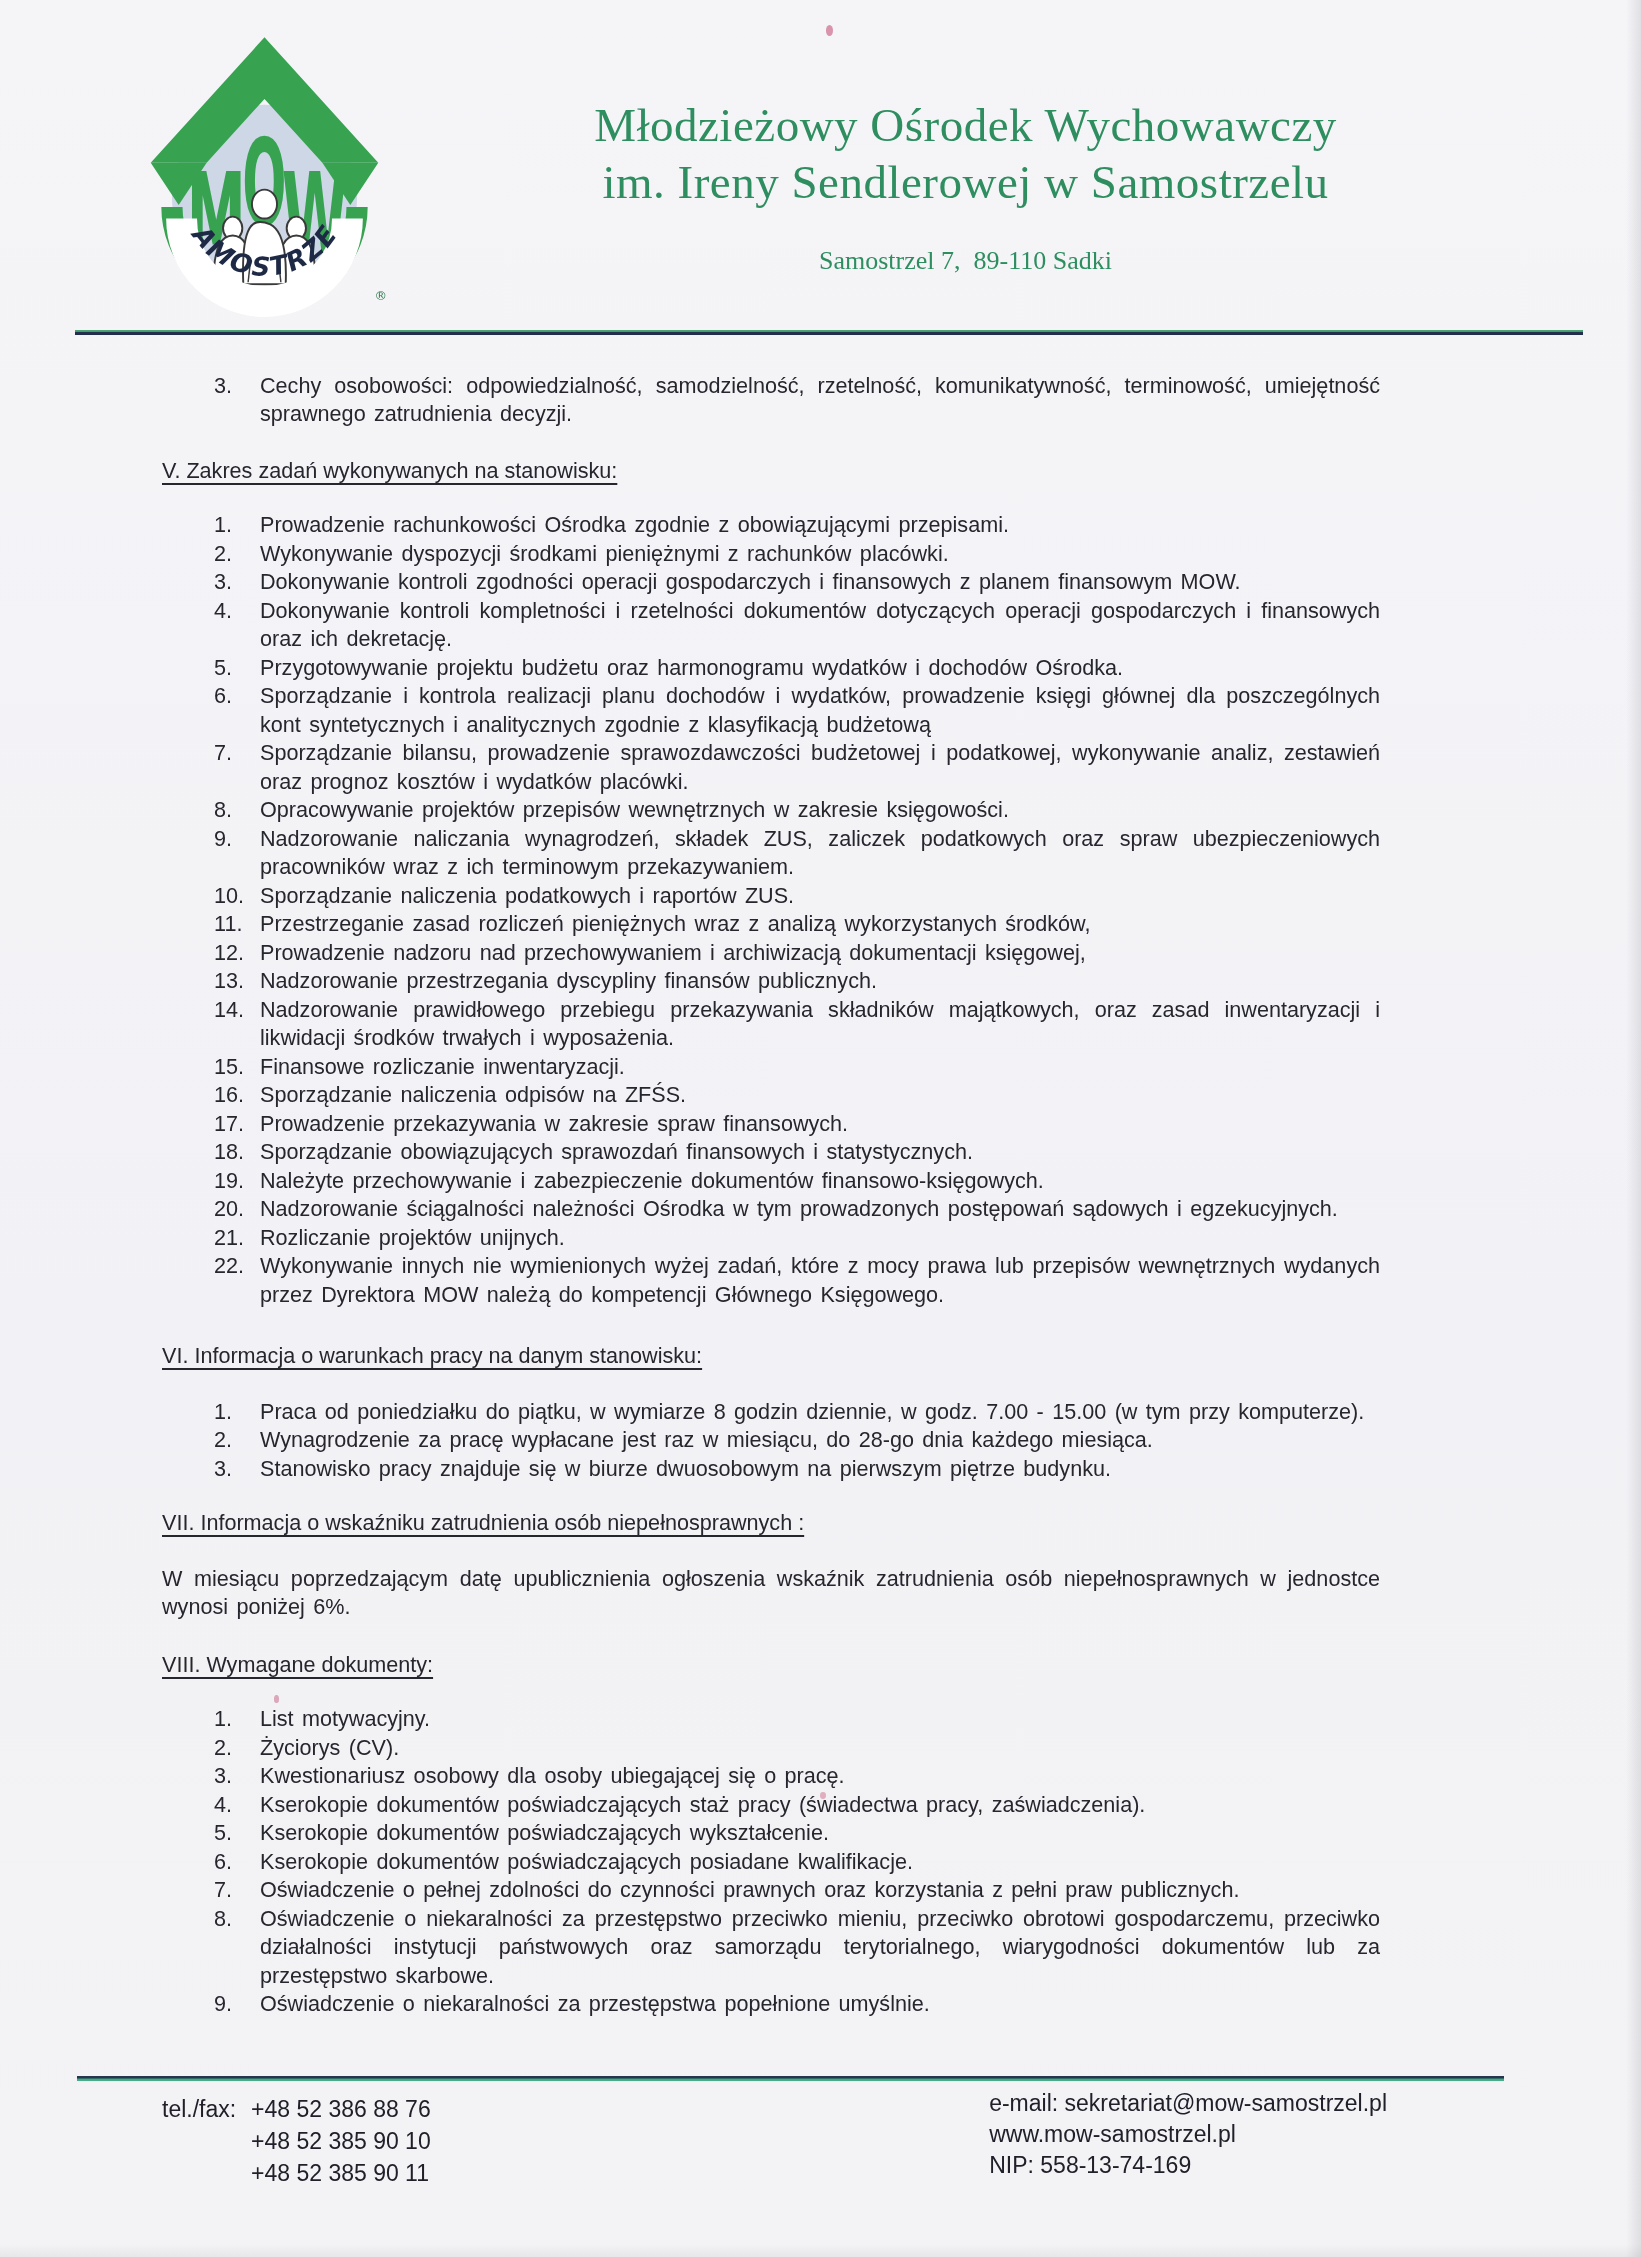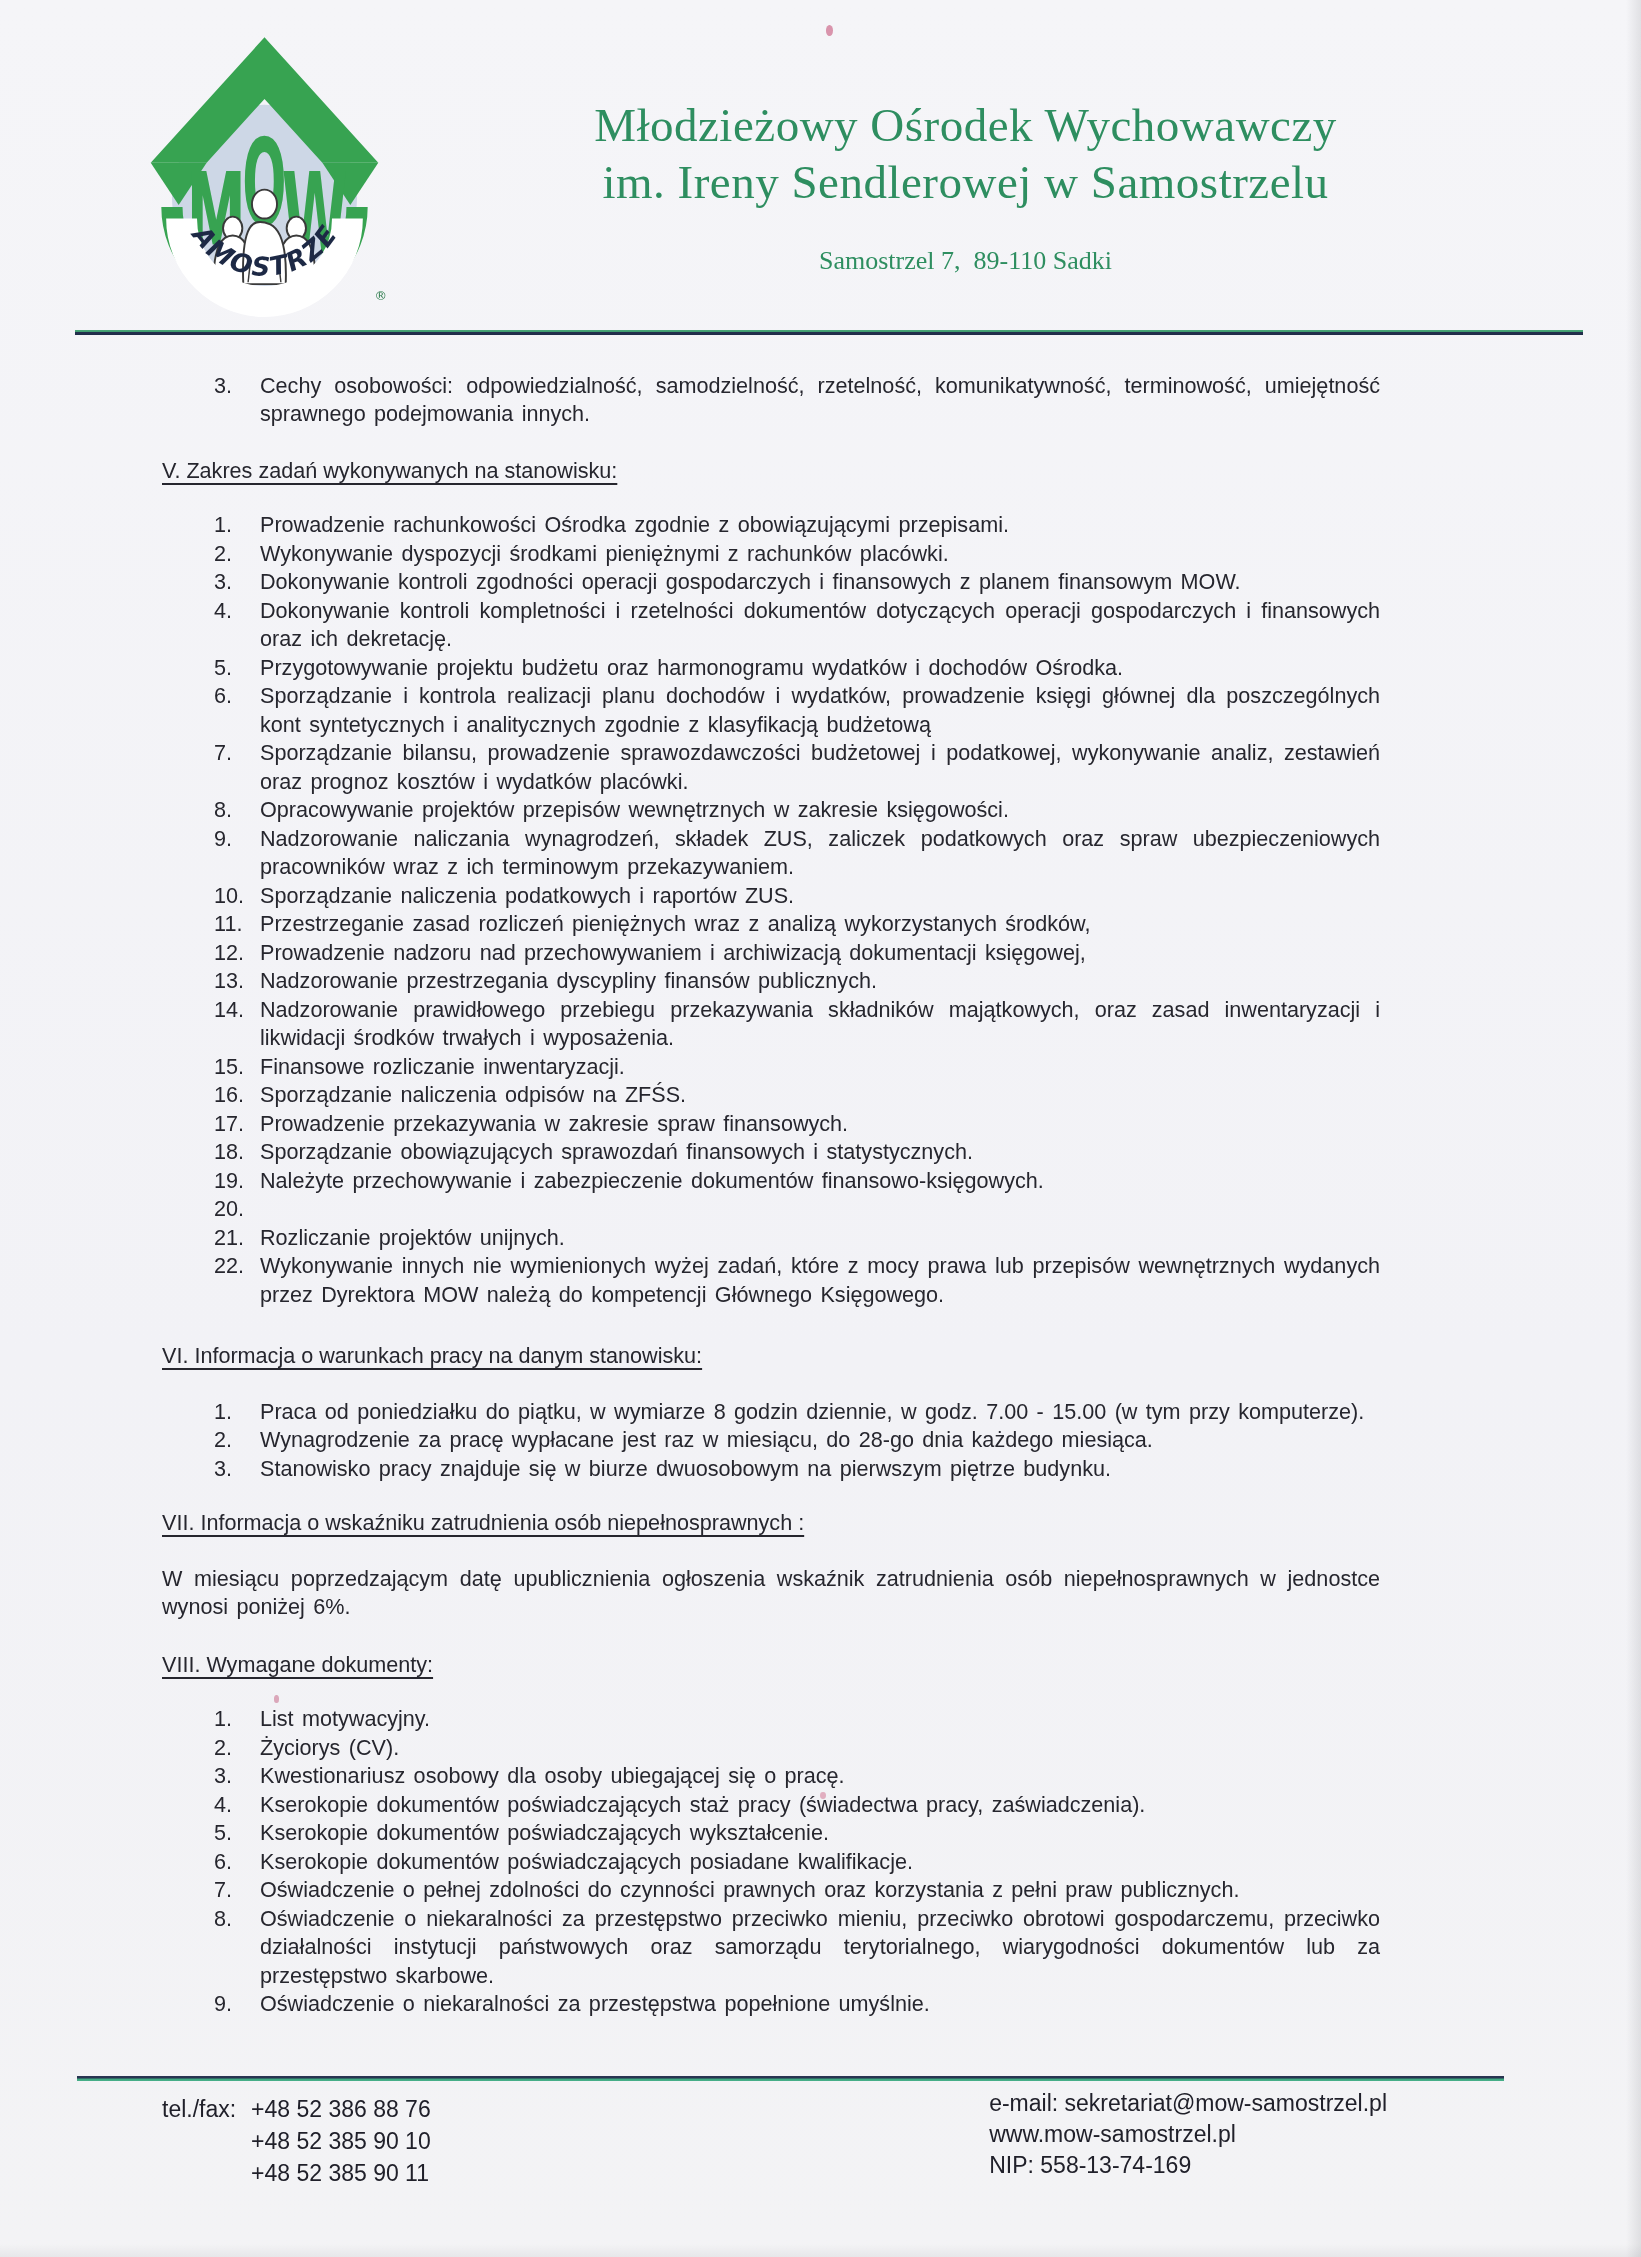--- a/index.html
+++ b/index.html
@@ -113,21 +113,21 @@
     <div class="org-address">Samostrzel 7,&nbsp; 89-110 Sadki</div>
   </div>
 
   <div class="rule rule-header"></div>
 
   <div class="main">
 
     <div class="list intro">
       <div class="li">
         <span class="num">3.</span>
-        <span class="txt">Cechy osobowości: odpowiedzialność, samodzielność, rzetelność, komunikatywność, terminowość, umiejętność sprawnego podejmowania innych.</span>
+        <span class="txt">Cechy osobowości: odpowiedzialność, samodzielność, rzetelność, komunikatywność, terminowość, umiejętność sprawnego zatrudnienia decyzji.</span>
       </div>
     </div>
 
     <h2 class="sec-heading mt-h-v">V. Zakres zadań wykonywanych na stanowisku:</h2>
 
     <div class="list mt-l-v">
       <div class="li">
           <span class="num">1.</span>
           <span class="txt">Prowadzenie rachunkowości Ośrodka zgodnie z obowiązującymi przepisami.</span>
         </div>
@@ -198,20 +198,21 @@
       <div class="li">
           <span class="num">18.</span>
           <span class="txt">Sporządzanie obowiązujących sprawozdań finansowych i statystycznych.</span>
         </div>
       <div class="li">
           <span class="num">19.</span>
           <span class="txt">Należyte przechowywanie i zabezpieczenie dokumentów finansowo-księgowych.</span>
         </div>
       <div class="li">
           <span class="num">20.</span>
+          <span class="txt">Nadzorowanie ściągalności należności Ośrodka w tym prowadzonych postępowań sądowych i egzekucyjnych.</span>
         </div>
       <div class="li">
           <span class="num">21.</span>
           <span class="txt">Rozliczanie projektów unijnych.</span>
         </div>
       <div class="li">
           <span class="num">22.</span>
           <span class="txt">Wykonywanie innych nie wymienionych wyżej zadań, które z mocy prawa lub przepisów wewnętrznych wydanych przez Dyrektora MOW należą do kompetencji Głównego Księgowego.</span>
         </div>
     </div>

